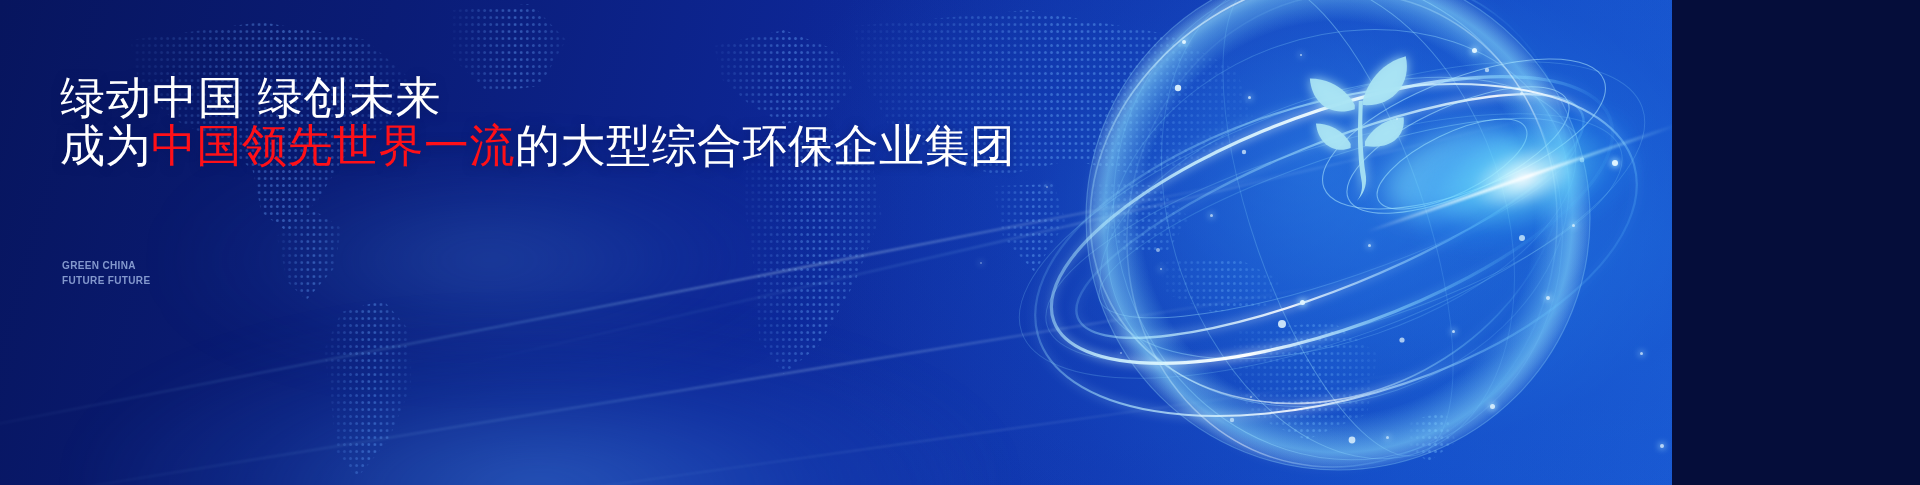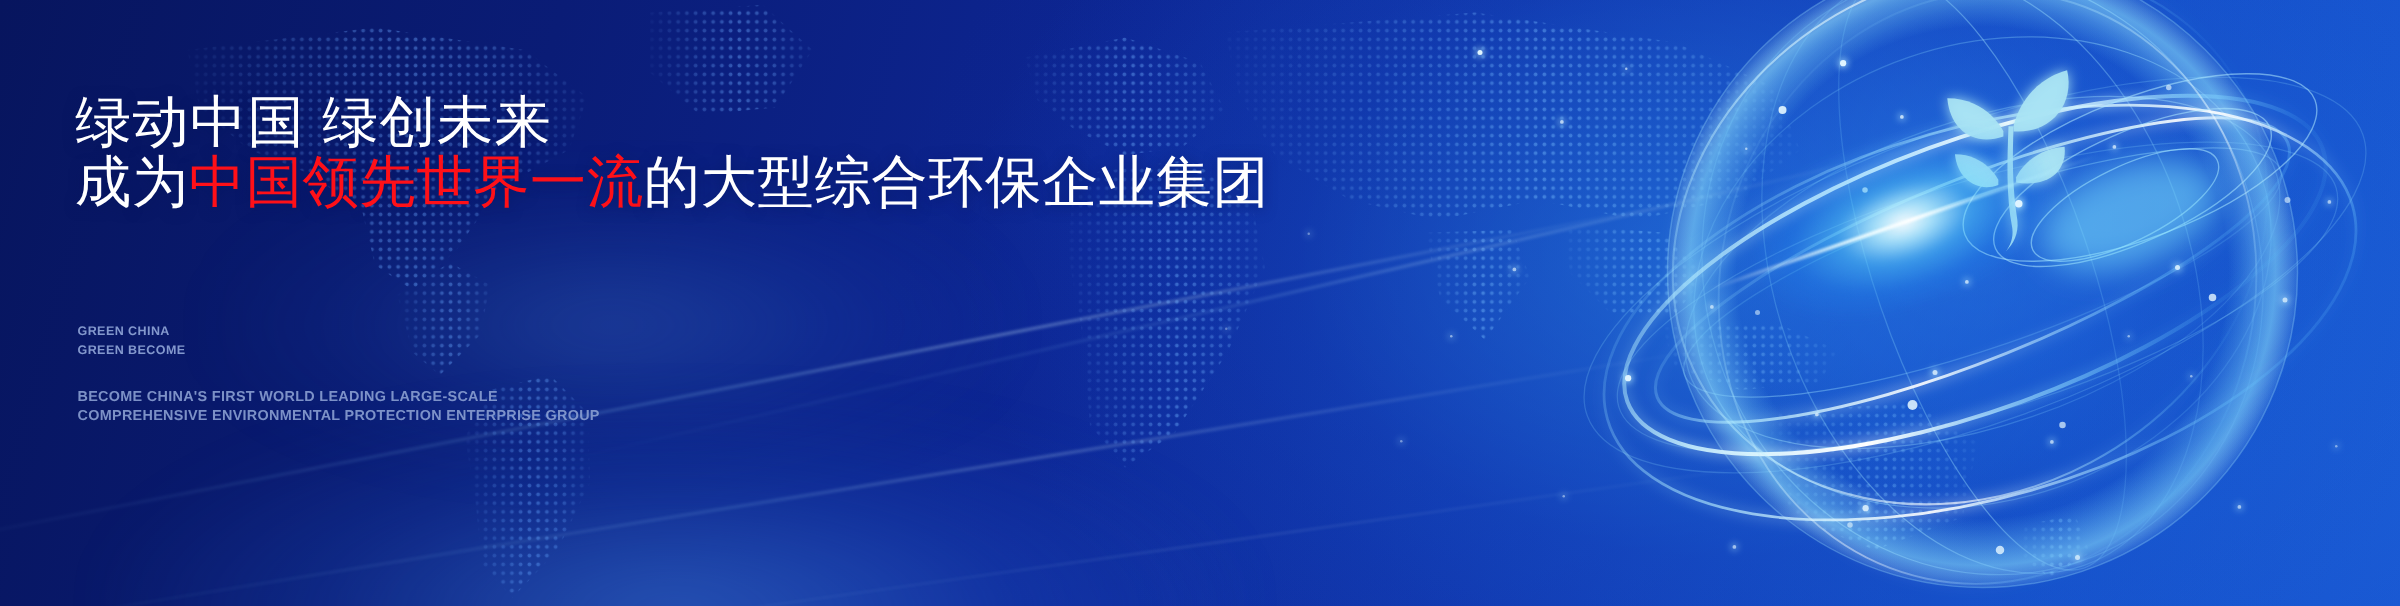--- a/index.html
+++ b/index.html
@@ -5,21 +5,21 @@
 <style>
   * { margin:0; padding:0; box-sizing:border-box; }
   html,body { background:#050d3a; }
   body {
     font-family:"Liberation Sans", sans-serif;
     width:1920px; height:485px; overflow:hidden;
   }
 
   .banner {
     position:relative;
-    width:1920px; height:485px;
+    width:1672px; height:485px;
     overflow:hidden;
     background:
       radial-gradient(ellipse 900px 620px at 1380px 210px, rgba(40,130,230,0.55) 0%, rgba(22,80,200,0.28) 38%, rgba(10,40,150,0.0) 68%),
       radial-gradient(ellipse 1200px 700px at 1650px 240px, rgba(30,110,220,0.40) 0%, rgba(12,50,170,0.10) 55%, rgba(8,30,120,0) 80%),
       linear-gradient(105deg, #07155e 0%, #0a1c76 22%, #0d2694 45%, #123bb4 68%, #1550cc 85%, #1a5ad6 100%);
   }
 
   
   .map-layer {
     position:absolute; inset:0;
@@ -325,22 +325,18 @@
 
   <div class="content">
 
     <h1 class="headline">
       <span class="line line1">绿动中国 绿创未来</span>
       <span class="line line2"><span>成为</span><span class="hl-red">中国领先世界一流</span><span>的大型综合环保企业集团</span></span>
     </h1>
 
     <div class="tagline-en">
       <span>GREEN CHINA</span>
-      <span>GREEN BECOME</span>
+      <span>FUTURE FUTURE</span>
     </div>
 
-    <div class="subline-en">
-      <span>BECOME CHINA'S FIRST WORLD LEADING LARGE-SCALE</span>
-      <span>COMPREHENSIVE ENVIRONMENTAL PROTECTION ENTERPRISE GROUP</span>
-    </div>
 
   </div>
 </div>
 
 </body></html>

